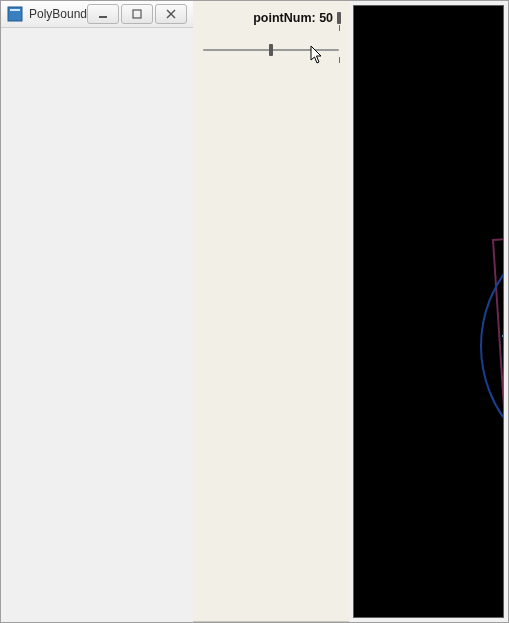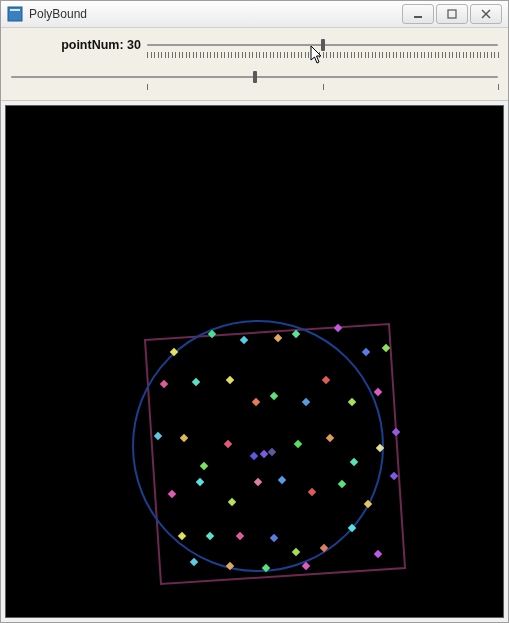--- a/index.html
+++ b/index.html
@@ -12,21 +12,20 @@
     user-select: none;
   }
   .window {
     width: 509px;
     height: 623px;
     background: #f0f0f0;
     border: 1px solid #9e9e9e;
     box-sizing: border-box;
     position: relative;
     display: flex;
-    flex-direction: column;
   }
   
   .titlebar {
     height: 26px;
     background: linear-gradient(#fdfdfd, #ebebeb);
     border-bottom: 1px solid #cfcfcf;
     display: flex;
     align-items: center;
     padding: 0 4px 0 6px;
   }
@@ -140,21 +139,21 @@
         </svg>
       </div>
     </div>
   </div>
 
   <div class="panel">
 
     <div class="row">
       <div class="label">
         <span>pointNum:</span>
-        <span>30</span>
+        <span>50</span>
       </div>
       <div class="slider" id="slider-pointnum">
         <div class="track"></div>
         <div class="thumb" id="thumb-pointnum" style="left: calc(50% - 2px);"></div>
       </div>
     </div>
     <div class="row" style="margin-top:-4px;">
       <div class="label"></div>
       <div class="slider" style="height:10px;">
         <div class="ticks" id="ticks-pointnum" style="top:0;">

